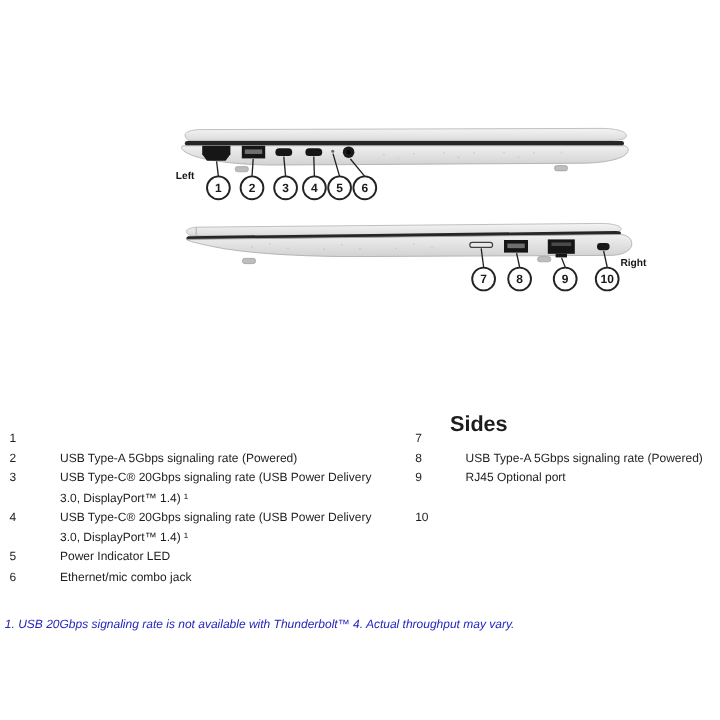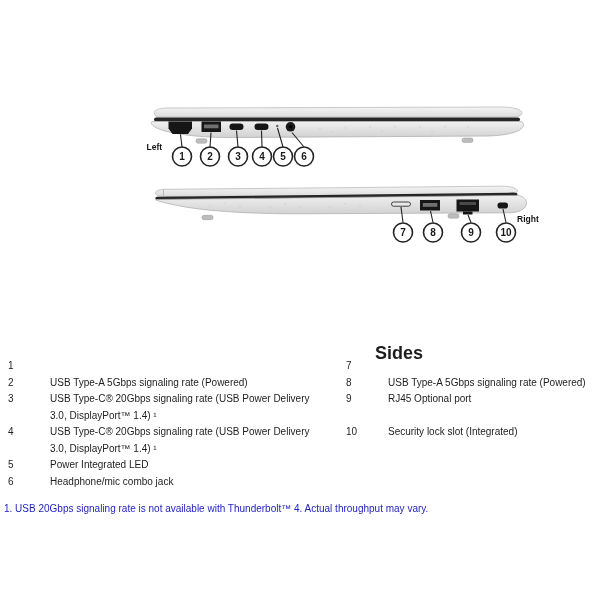--- a/index.html
+++ b/index.html
@@ -11,21 +11,21 @@
   .side-label{font-size:8.5px;font-weight:bold;fill:#151515;}
   .section-title{position:absolute;left:339px;top:343px;font-size:18px;font-weight:bold;margin-left:36px;}
   .legend-col{position:absolute;font-size:10px;line-height:16.5px;}
   .legend-left{left:8px;top:358px;width:330px;}
   .legend-right{left:346px;top:358px;width:254px;}
   .lrow{display:flex;align-items:flex-start;}
   .lnum{flex:none;width:42px;}
   .legend-left .ltxt{width:272px;}
   .legend-right .ltxt{white-space:nowrap;}
   .legend-right .lrow.gap-above{margin-top:16.5px;}
-  .footnote{position:absolute;left:4px;top:503px;font-size:10px;color:#2424bd;white-space:nowrap;}
+  .footnote{position:absolute;left:4px;top:515px;font-size:10px;color:#2424bd;white-space:nowrap;font-style:italic;}
 </style>
 </head>
 <body>
 
 <div id="page">
 
   <svg id="diagram-svg" width="600" height="260" viewBox="0 0 600 260">
     <defs>
       <linearGradient id="gLid" x1="0" y1="0" x2="0" y2="1">
         <stop offset="0" stop-color="#f4f4f4"></stop>
@@ -156,41 +156,40 @@
     <div class="lrow">
       <span class="lnum">3</span>
       <span class="ltxt">USB Type-C® 20Gbps signaling rate (USB Power Delivery 3.0, DisplayPort™ 1.4) ¹</span>
     </div>
     <div class="lrow">
       <span class="lnum">4</span>
       <span class="ltxt">USB Type-C® 20Gbps signaling rate (USB Power Delivery 3.0, DisplayPort™ 1.4) ¹</span>
     </div>
     <div class="lrow">
       <span class="lnum">5</span>
-      <span class="ltxt">Power Integrated LED</span>
+      <span class="ltxt">Power Indicator LED</span>
     </div>
     <div class="lrow">
       <span class="lnum">6</span>
-      <span class="ltxt">Headphone/mic combo jack</span>
+      <span class="ltxt">Ethernet/mic combo jack</span>
     </div>
   </div>
 
   <div class="legend-col legend-right">
     <div class="lrow">
       <span class="lnum">7</span>
     </div>
     <div class="lrow">
       <span class="lnum">8</span>
       <span class="ltxt">USB Type-A 5Gbps signaling rate (Powered)</span>
     </div>
     <div class="lrow">
       <span class="lnum">9</span>
       <span class="ltxt">RJ45 Optional port</span>
     </div>
     <div class="lrow gap-above">
       <span class="lnum">10</span>
-      <span class="ltxt">Security lock slot (Integrated)</span>
     </div>
   </div>
 
   <div class="footnote">1. USB 20Gbps signaling rate is not available with Thunderbolt™ 4. Actual throughput may vary.</div>
 
 </div>
 
 </body></html>

